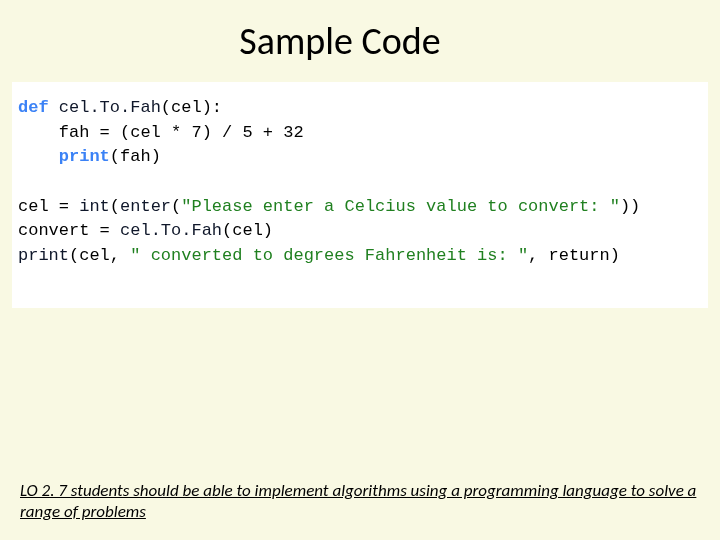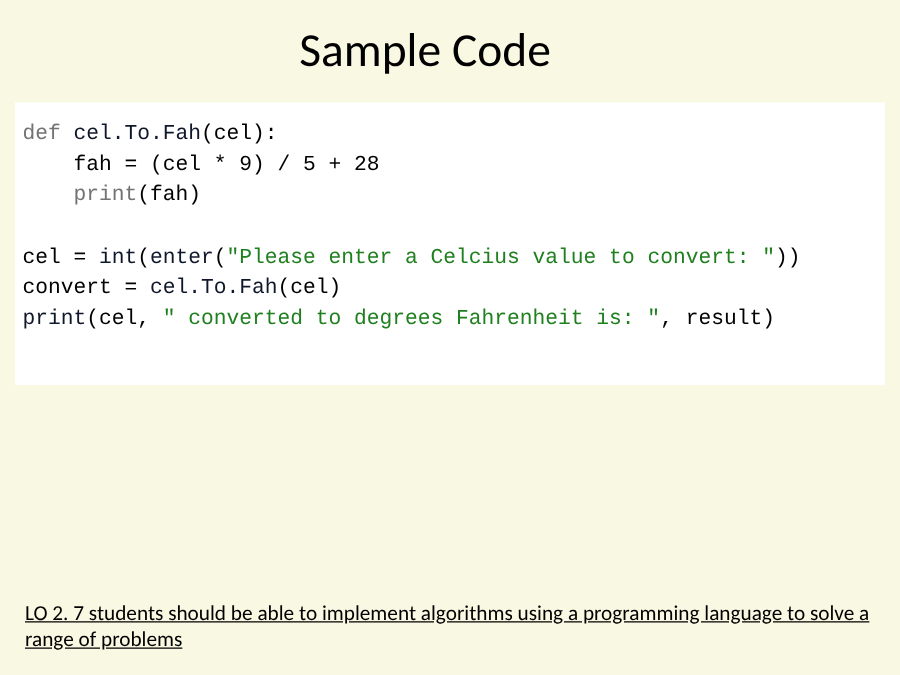--- a/index.html
+++ b/index.html
@@ -22,40 +22,41 @@
   .code-box {
     background: #ffffff;
     margin: 8px 12px 0 12px;
     padding: 14px 6px 40px 6px;
     font-family: "Courier New", Courier, monospace;
     font-size: 17px;
     line-height: 1.45;
     white-space: pre;
     color: #000;
   }
-  .kw { color: #737373; }
+  .kw { color: #3b82f6; font-weight: bold; }
   .fn { color: #0f172a; }
   .str { color: #208020; }
   .footer {
     position: absolute;
     bottom: 18px;
     left: 20px;
     right: 20px;
     font-size: 17px;
     color: #000;
     text-decoration: underline;
     line-height: 1.25;
+    font-style: italic;
   }
 </style>
 </head>
 <body>
 
 <div class="title">Sample Code</div>
 
 <div class="code-box"><span class="kw">def</span> <span class="fn">cel.To.Fah</span><span>(cel):</span>
-<span>    fah = (cel * 9) / 5 + 28</span>
+<span>    fah = (cel * 7) / 5 + 32</span>
     <span class="kw">print</span><span>(fah)</span>
 
 <span>cel = </span><span class="fn">int</span><span>(</span><span class="fn">enter</span><span>(</span><span class="str">"Please enter a Celcius value to convert: "</span><span>))</span>
 <span>convert = </span><span class="fn">cel.To.Fah</span><span>(cel)</span>
-<span class="fn">print</span><span>(cel, </span><span class="str">" converted to degrees Fahrenheit is: "</span><span>, result)</span></div>
+<span class="fn">print</span><span>(cel, </span><span class="str">" converted to degrees Fahrenheit is: "</span><span>, return)</span></div>
 
 <div class="footer">LO 2. 7 students should be able to implement algorithms using a programming language to solve a range of problems</div>
 
 </body></html>

